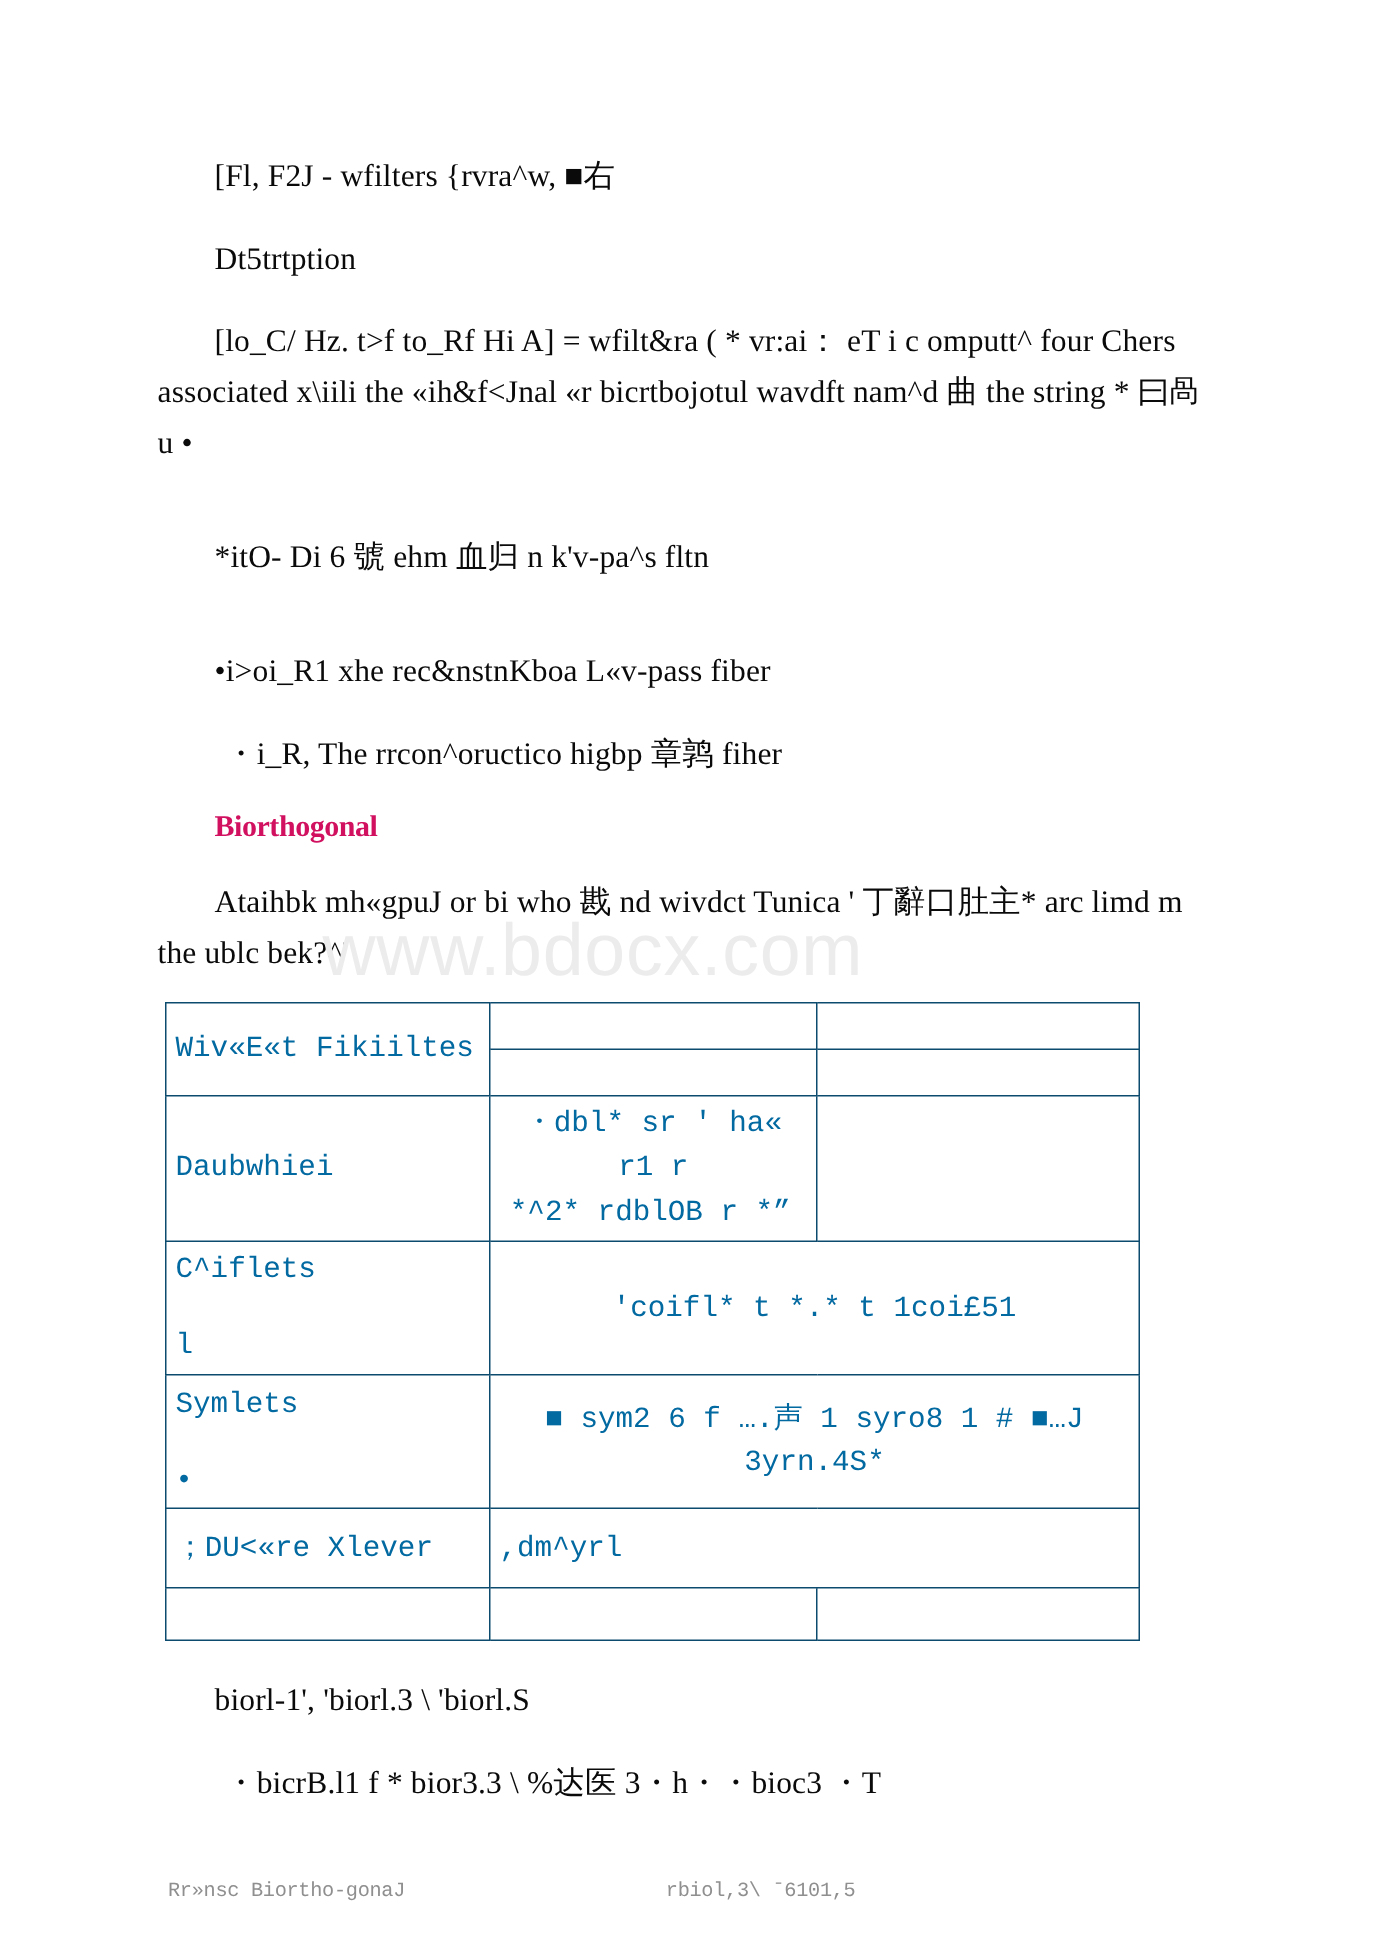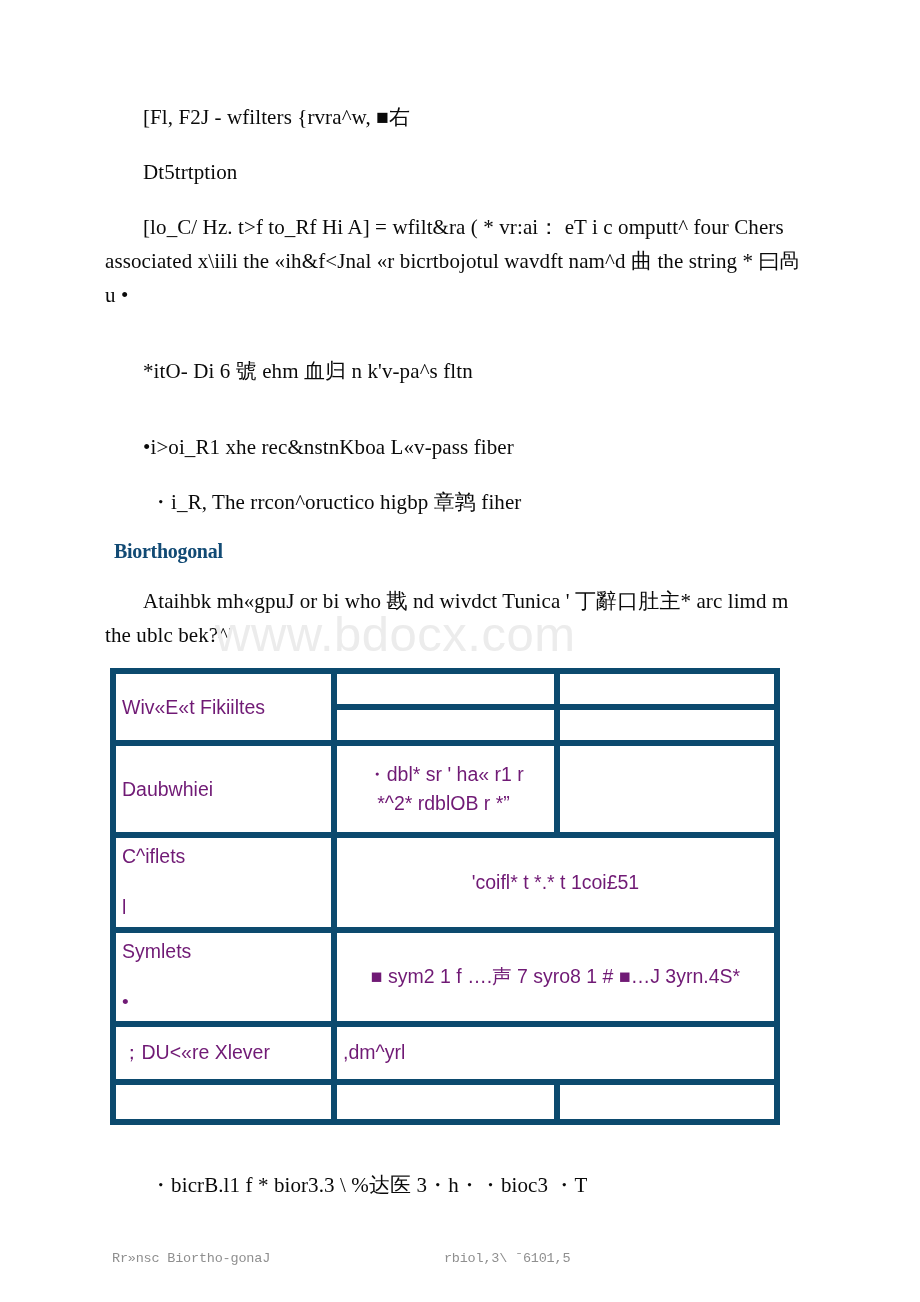--- a/index.html
+++ b/index.html
@@ -49,46 +49,46 @@
   .spacer-md { height: 21px; }
   .spacer-lg { height: 30px; }
 
   
   .blur-heading {
     position: relative;
     font-family: "Liberation Serif", "DejaVu Serif", serif;
     font-weight: bold;
     font-size: 20px;
     letter-spacing: -0.3px;
-    color: #0c4a6e;
+    color: #be185d;
     margin: 0;
-    padding: 0 76px;
+    padding: 0 105px;
     text-indent: 38px;
     filter: blur(0.45px) contrast(1.25);
     opacity: 0.93;
   }
 
   
   .tbl-wrap {
     position: relative;
     padding: 0 0 0 110px;
   }
   table.doc-table {
     border-collapse: collapse;
     width: 610px;
     table-layout: fixed;
     position: relative;
     z-index: 2;
   }
   table.doc-table td {
-    border: 6px solid #0c4a6e;
-    font-family: Liberation Sans, sans-serif;
+    border: 1px solid #0c4a6e;
+    font-family: Liberation Mono, monospace;
     font-size: 19.5px;
     line-height: 1.5;
-    color: #701a75;
+    color: #0369a1;
     vertical-align: middle;
     padding: 4px 6px;
     background: transparent;
   }
   td.c1 { width: 203px; padding-left: 22px; }
   td.c2 { width: 205px; }
   td.c3 { width: 202px; }
   td.c23 { width: 407px; }
   .cell-multiline { text-align: center; }
   .cell-multiline .ln2 { display: block; text-align: center; margin-left: -4px; }
@@ -208,39 +208,40 @@
                 <span class="stack-sub">l</span>
               </td>
             <td class="c23 cell-center tall-c" colspan="2">'coifl* t *.* t 1coi£51</td>
           </tr>
 
           <tr>
             <td class="c1 tall-c">
                 <span class="stack-sub">Symlets</span>
                 <span class="stack-sub bullet-dot">•</span>
               </td>
-            <td class="c23 cell-center tall-c" colspan="2">■ sym2 1 f ….声 7 syro8 1 # ■…J 3yrn.4S*</td>
+            <td class="c23 cell-center tall-c" colspan="2">■ sym2 6 f ….声 1 syro8 1 # ■…J 3yrn.4S*</td>
           </tr>
 
           <tr>
             <td class="c1 tall-d">；DU&lt;«re Xlever</td>
             <td class="c23 cell-left tall-d" colspan="2">,dm^yrl</td>
           </tr>
 
           <tr>
             <td class="c1 tall-e"></td>
             <td class="c2 tall-e"></td>
             <td class="c3 tall-e"></td>
           </tr>
         </tbody>
       </table>
     </div>
 
     <div class="spacer-md" style="height:22px"></div>
 
+    <p class="para indent">biorl-1', 'biorl.3 \ 'biorl.S</p>
 
     <div class="spacer-md"></div>
 
     <p class="para noindent" style="padding-left:150px">・bicrB.l1 f * bior3.3 \ %达医 3・h・・bioc3 ・T</p>
 
     <div class="spacer-md" style="height:24px"></div>
 
     <div class="faded-block">
 <span class="fb-row"><span class="dark">Rr»nsc Biortho-gonaJ</span>                      <span class="dark">rbiol,3\ ˉ6101,5</span></span>
 

